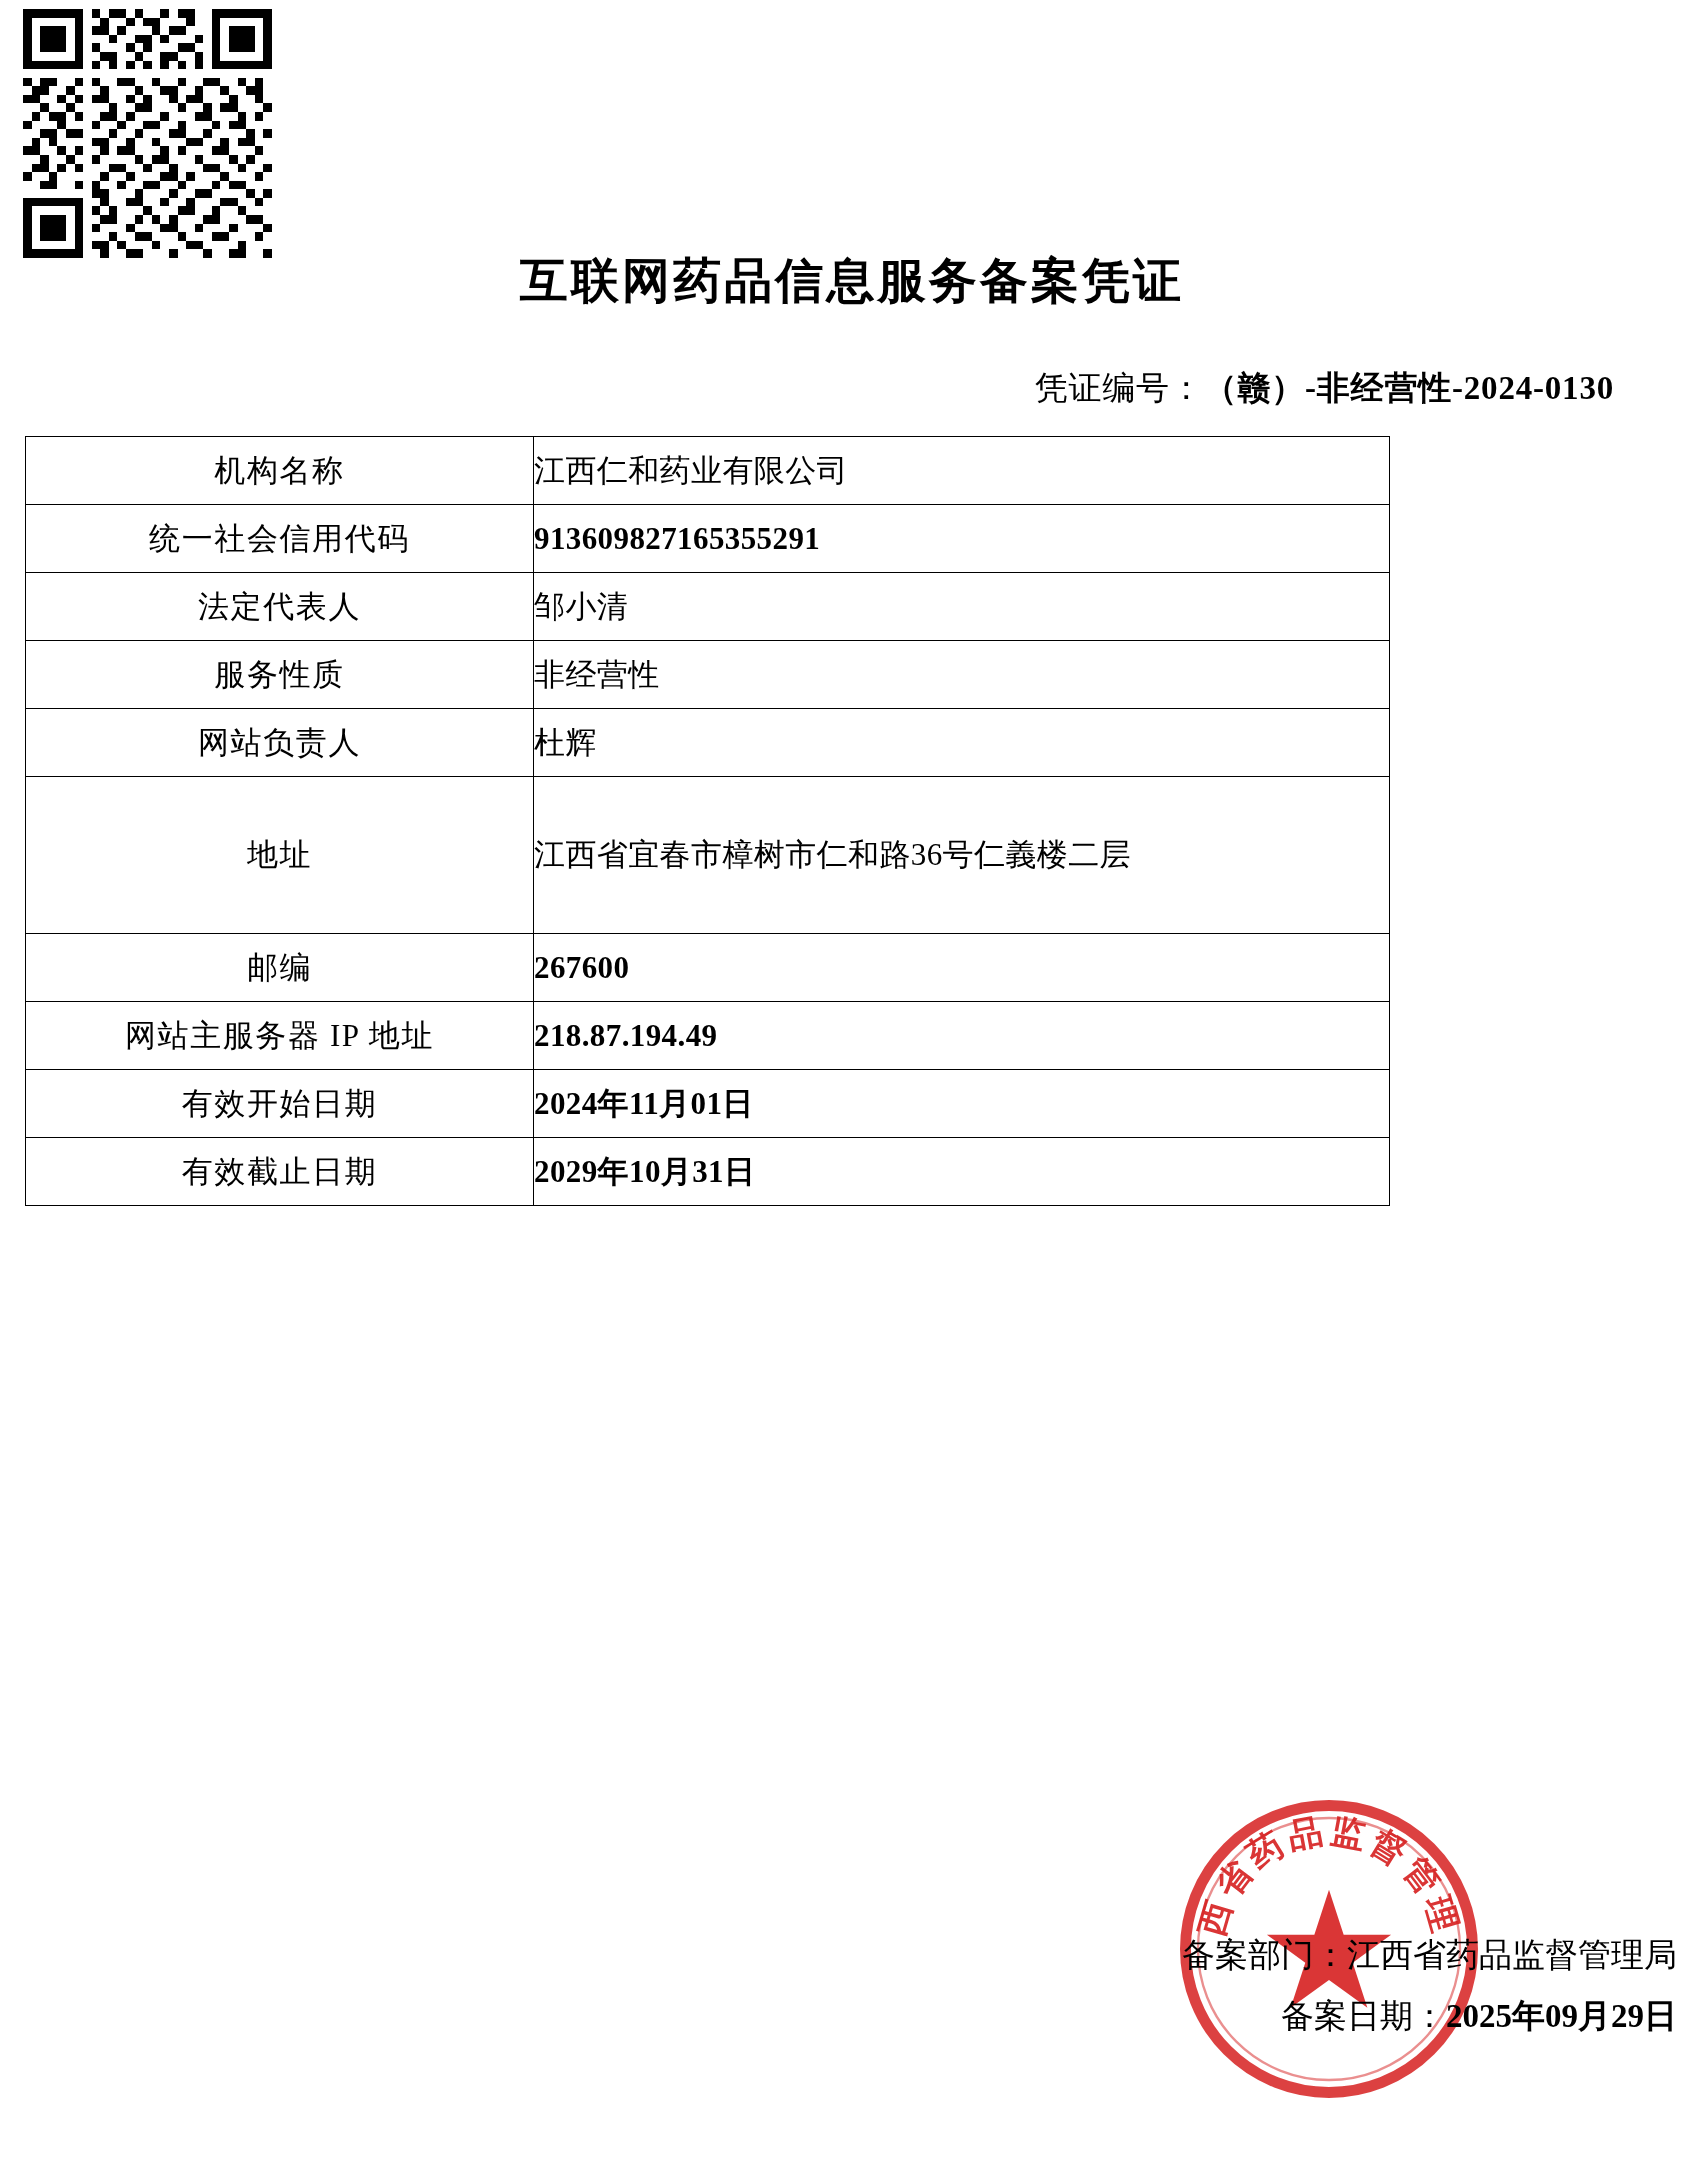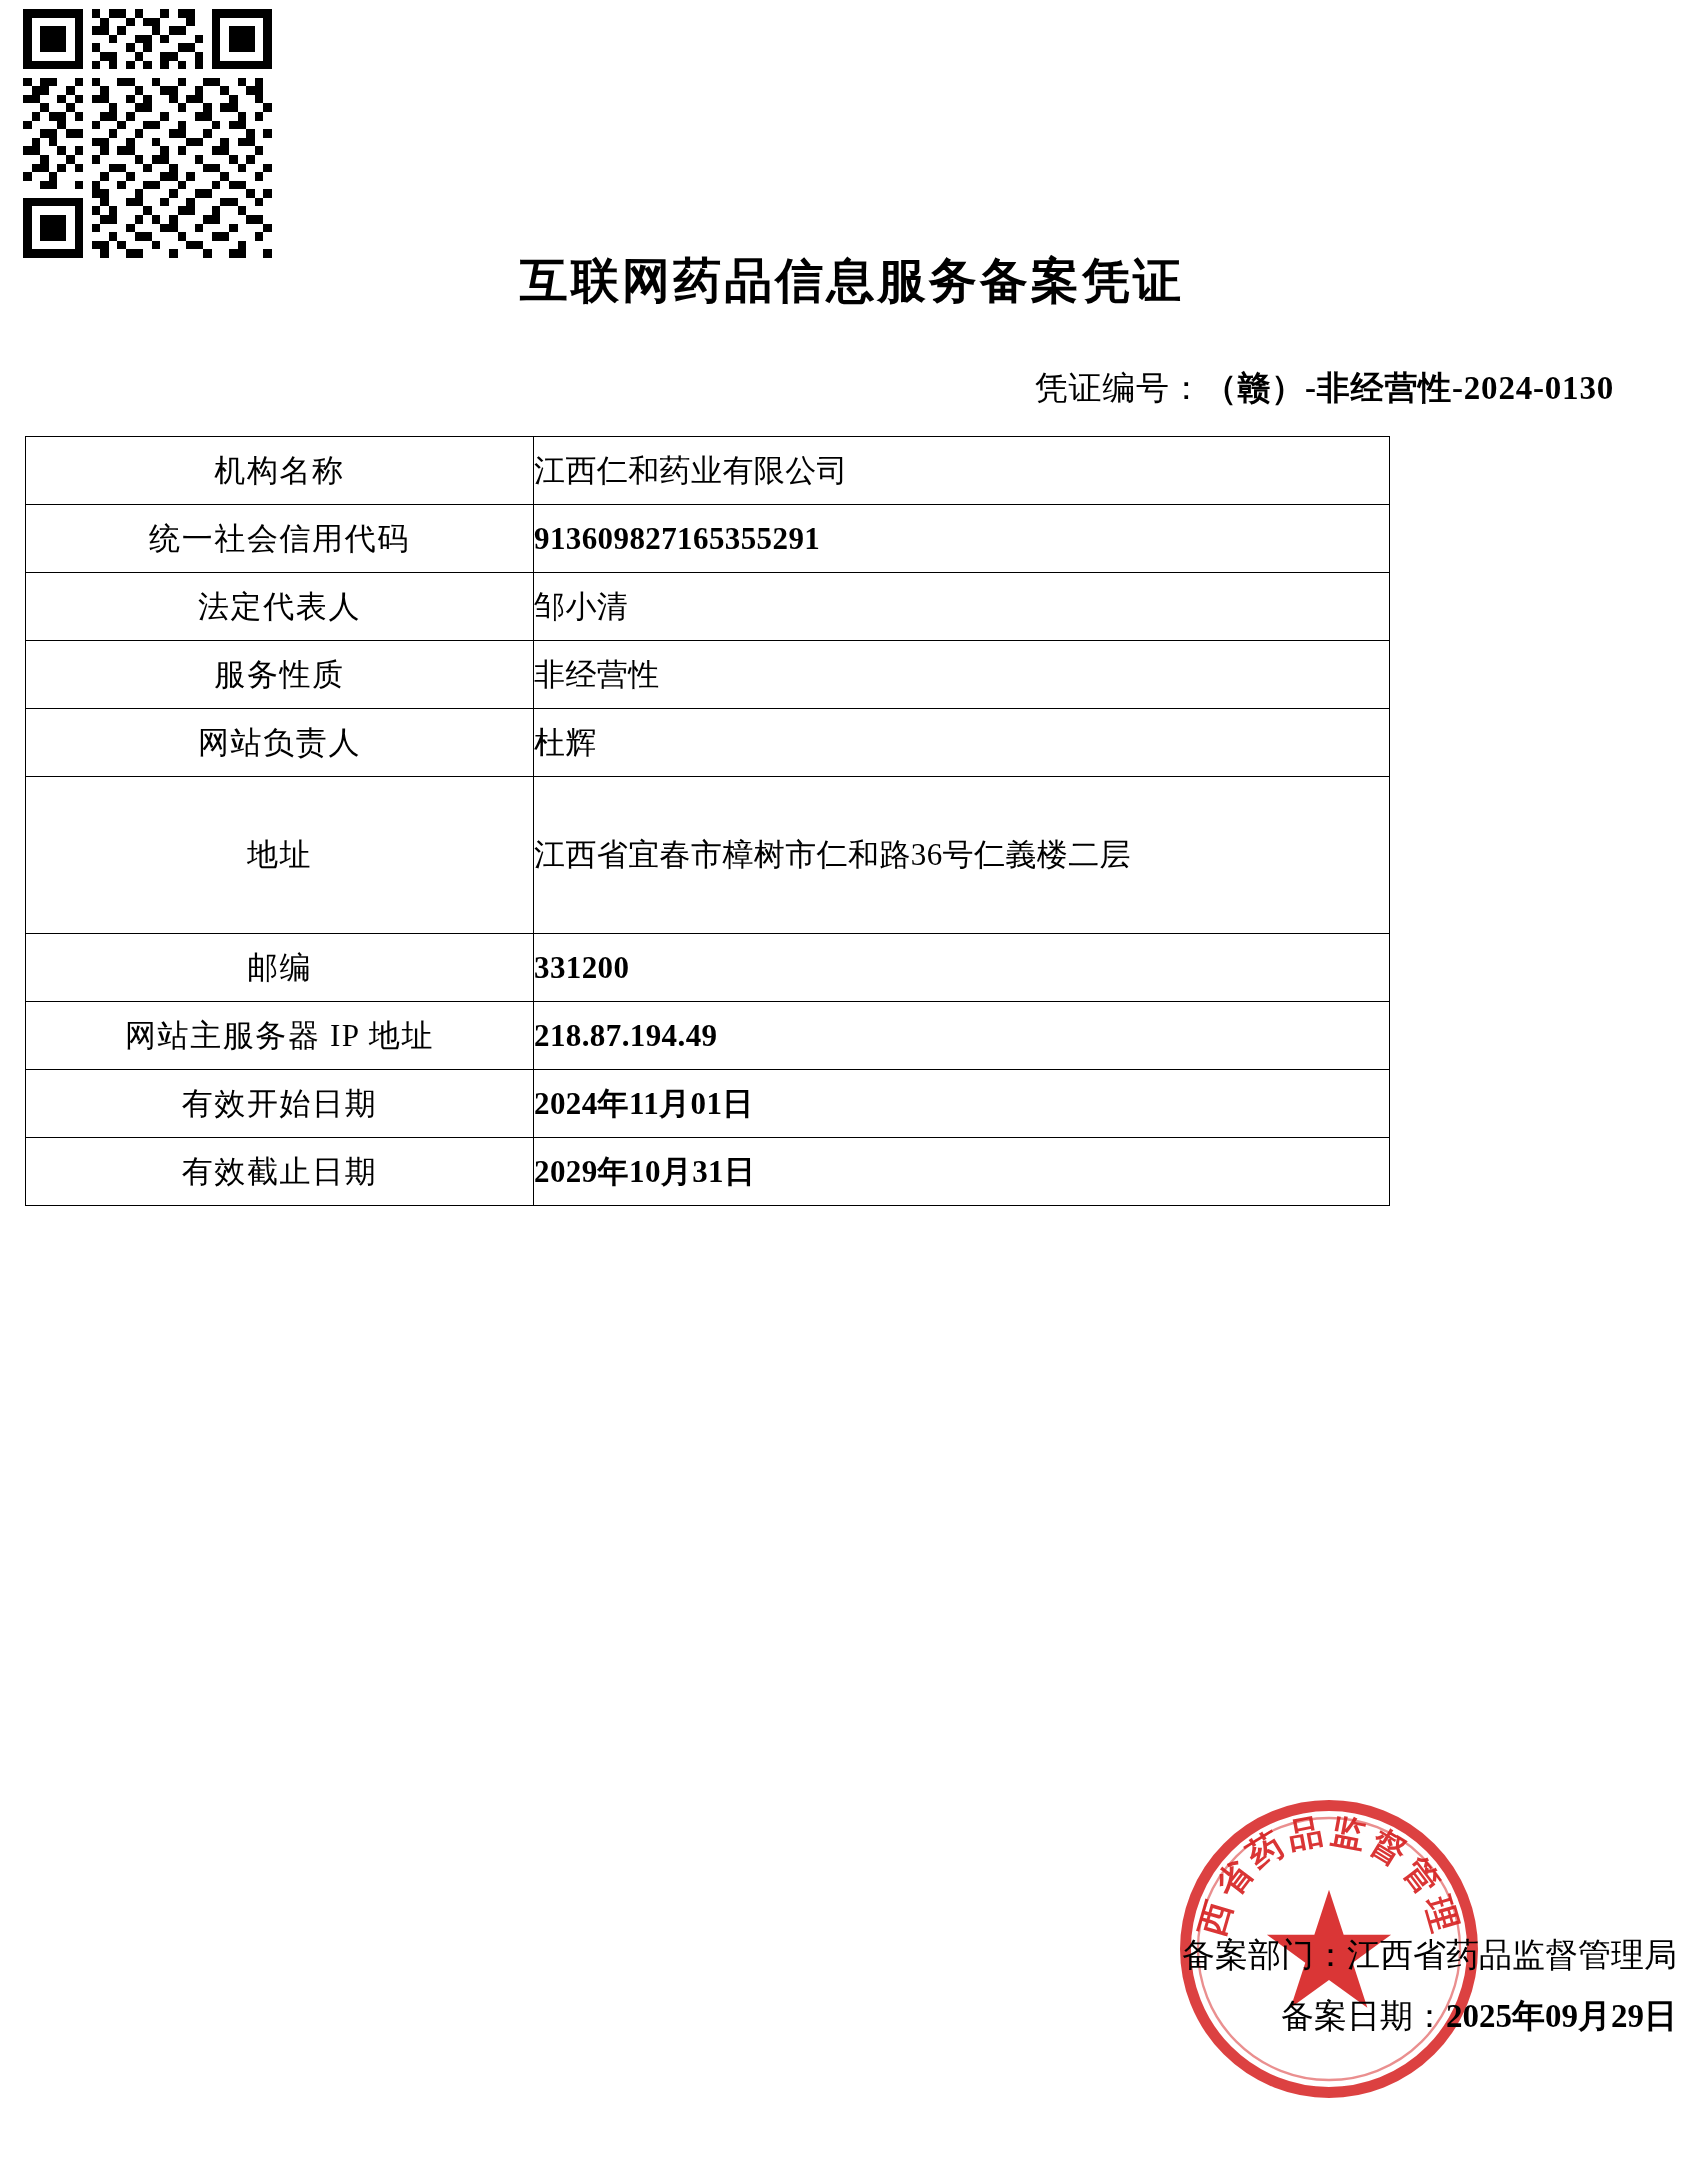--- a/index.html
+++ b/index.html
@@ -367,21 +367,21 @@
       <tr class="row-norm">
         <td class="label">网站负责人</td>
         <td class="value">杜辉</td>
       </tr>
       <tr class="row-tall">
         <td class="label">地址</td>
         <td class="value val-top">江西省宜春市樟树市仁和路36号仁義楼二层</td>
       </tr>
       <tr class="row-norm">
         <td class="label">邮编</td>
-        <td class="value bold">331200</td>
+        <td class="value bold">267600</td>
       </tr>
       <tr class="row-norm">
         <td class="label">网站主服务器 IP 地址</td>
         <td class="value bold">218.87.194.49</td>
       </tr>
       <tr class="row-norm">
         <td class="label">有效开始日期</td>
         <td class="value bold">2024年11月01日</td>
       </tr>
       <tr class="row-norm">

